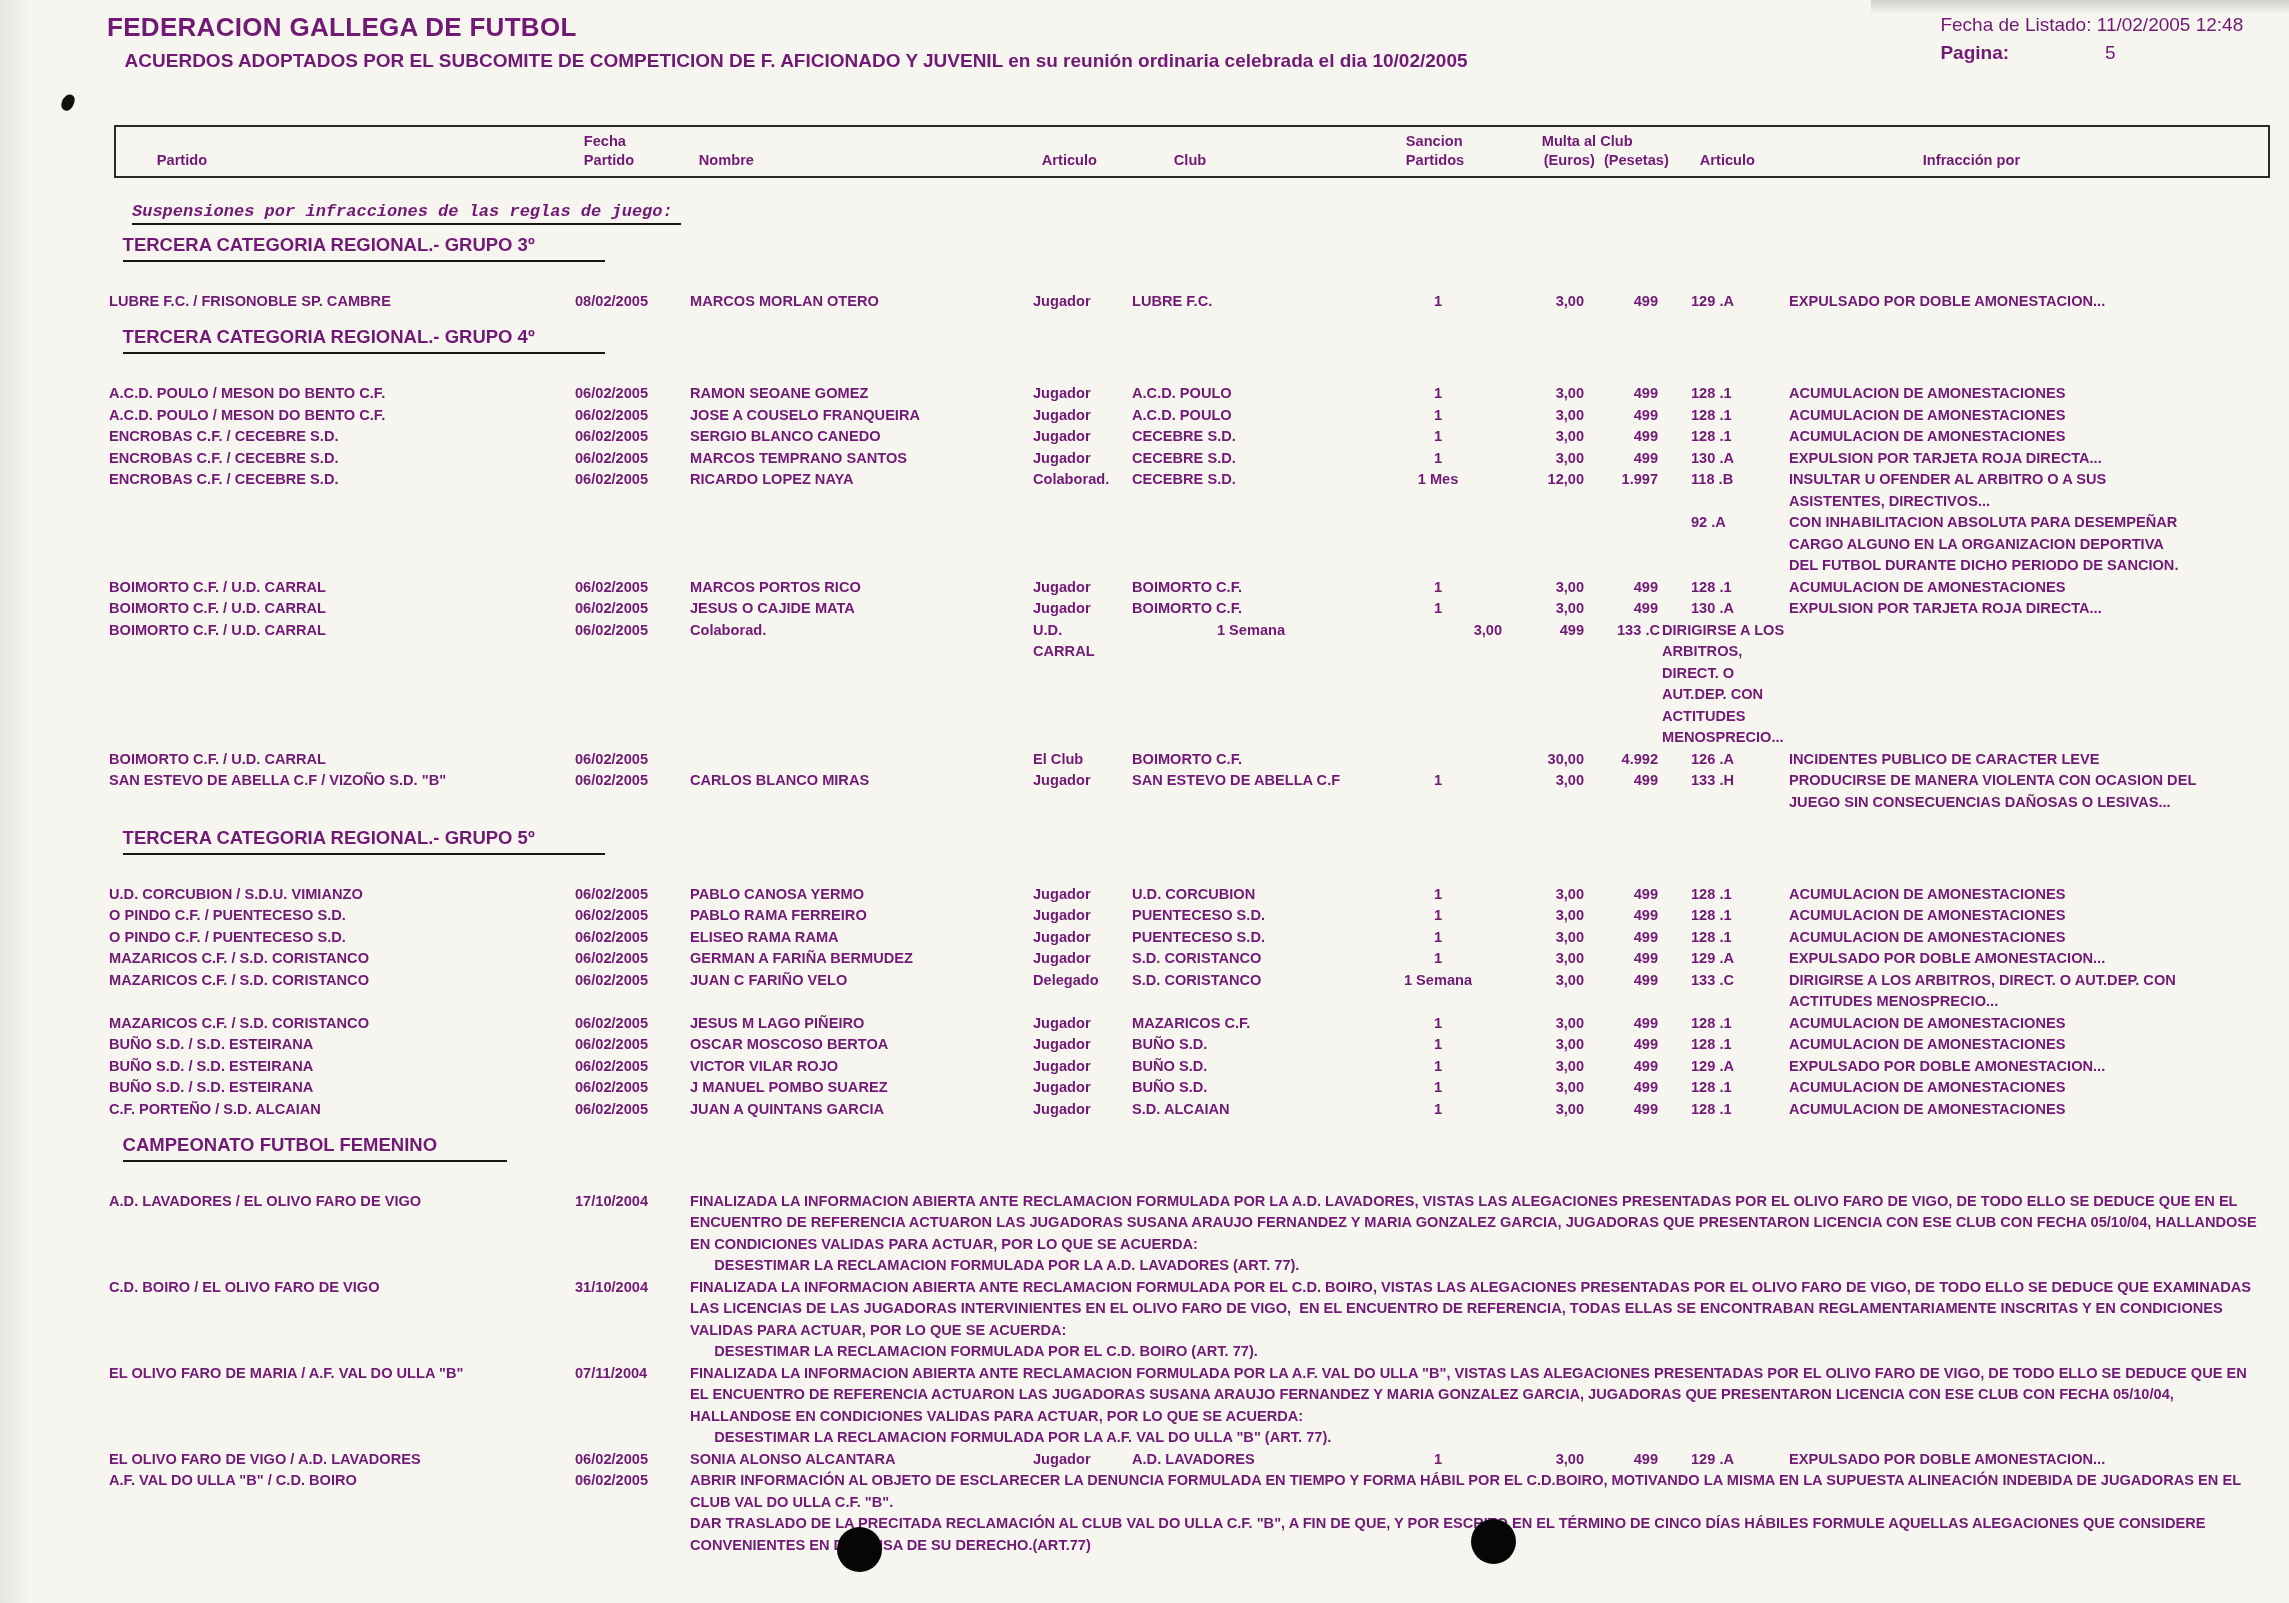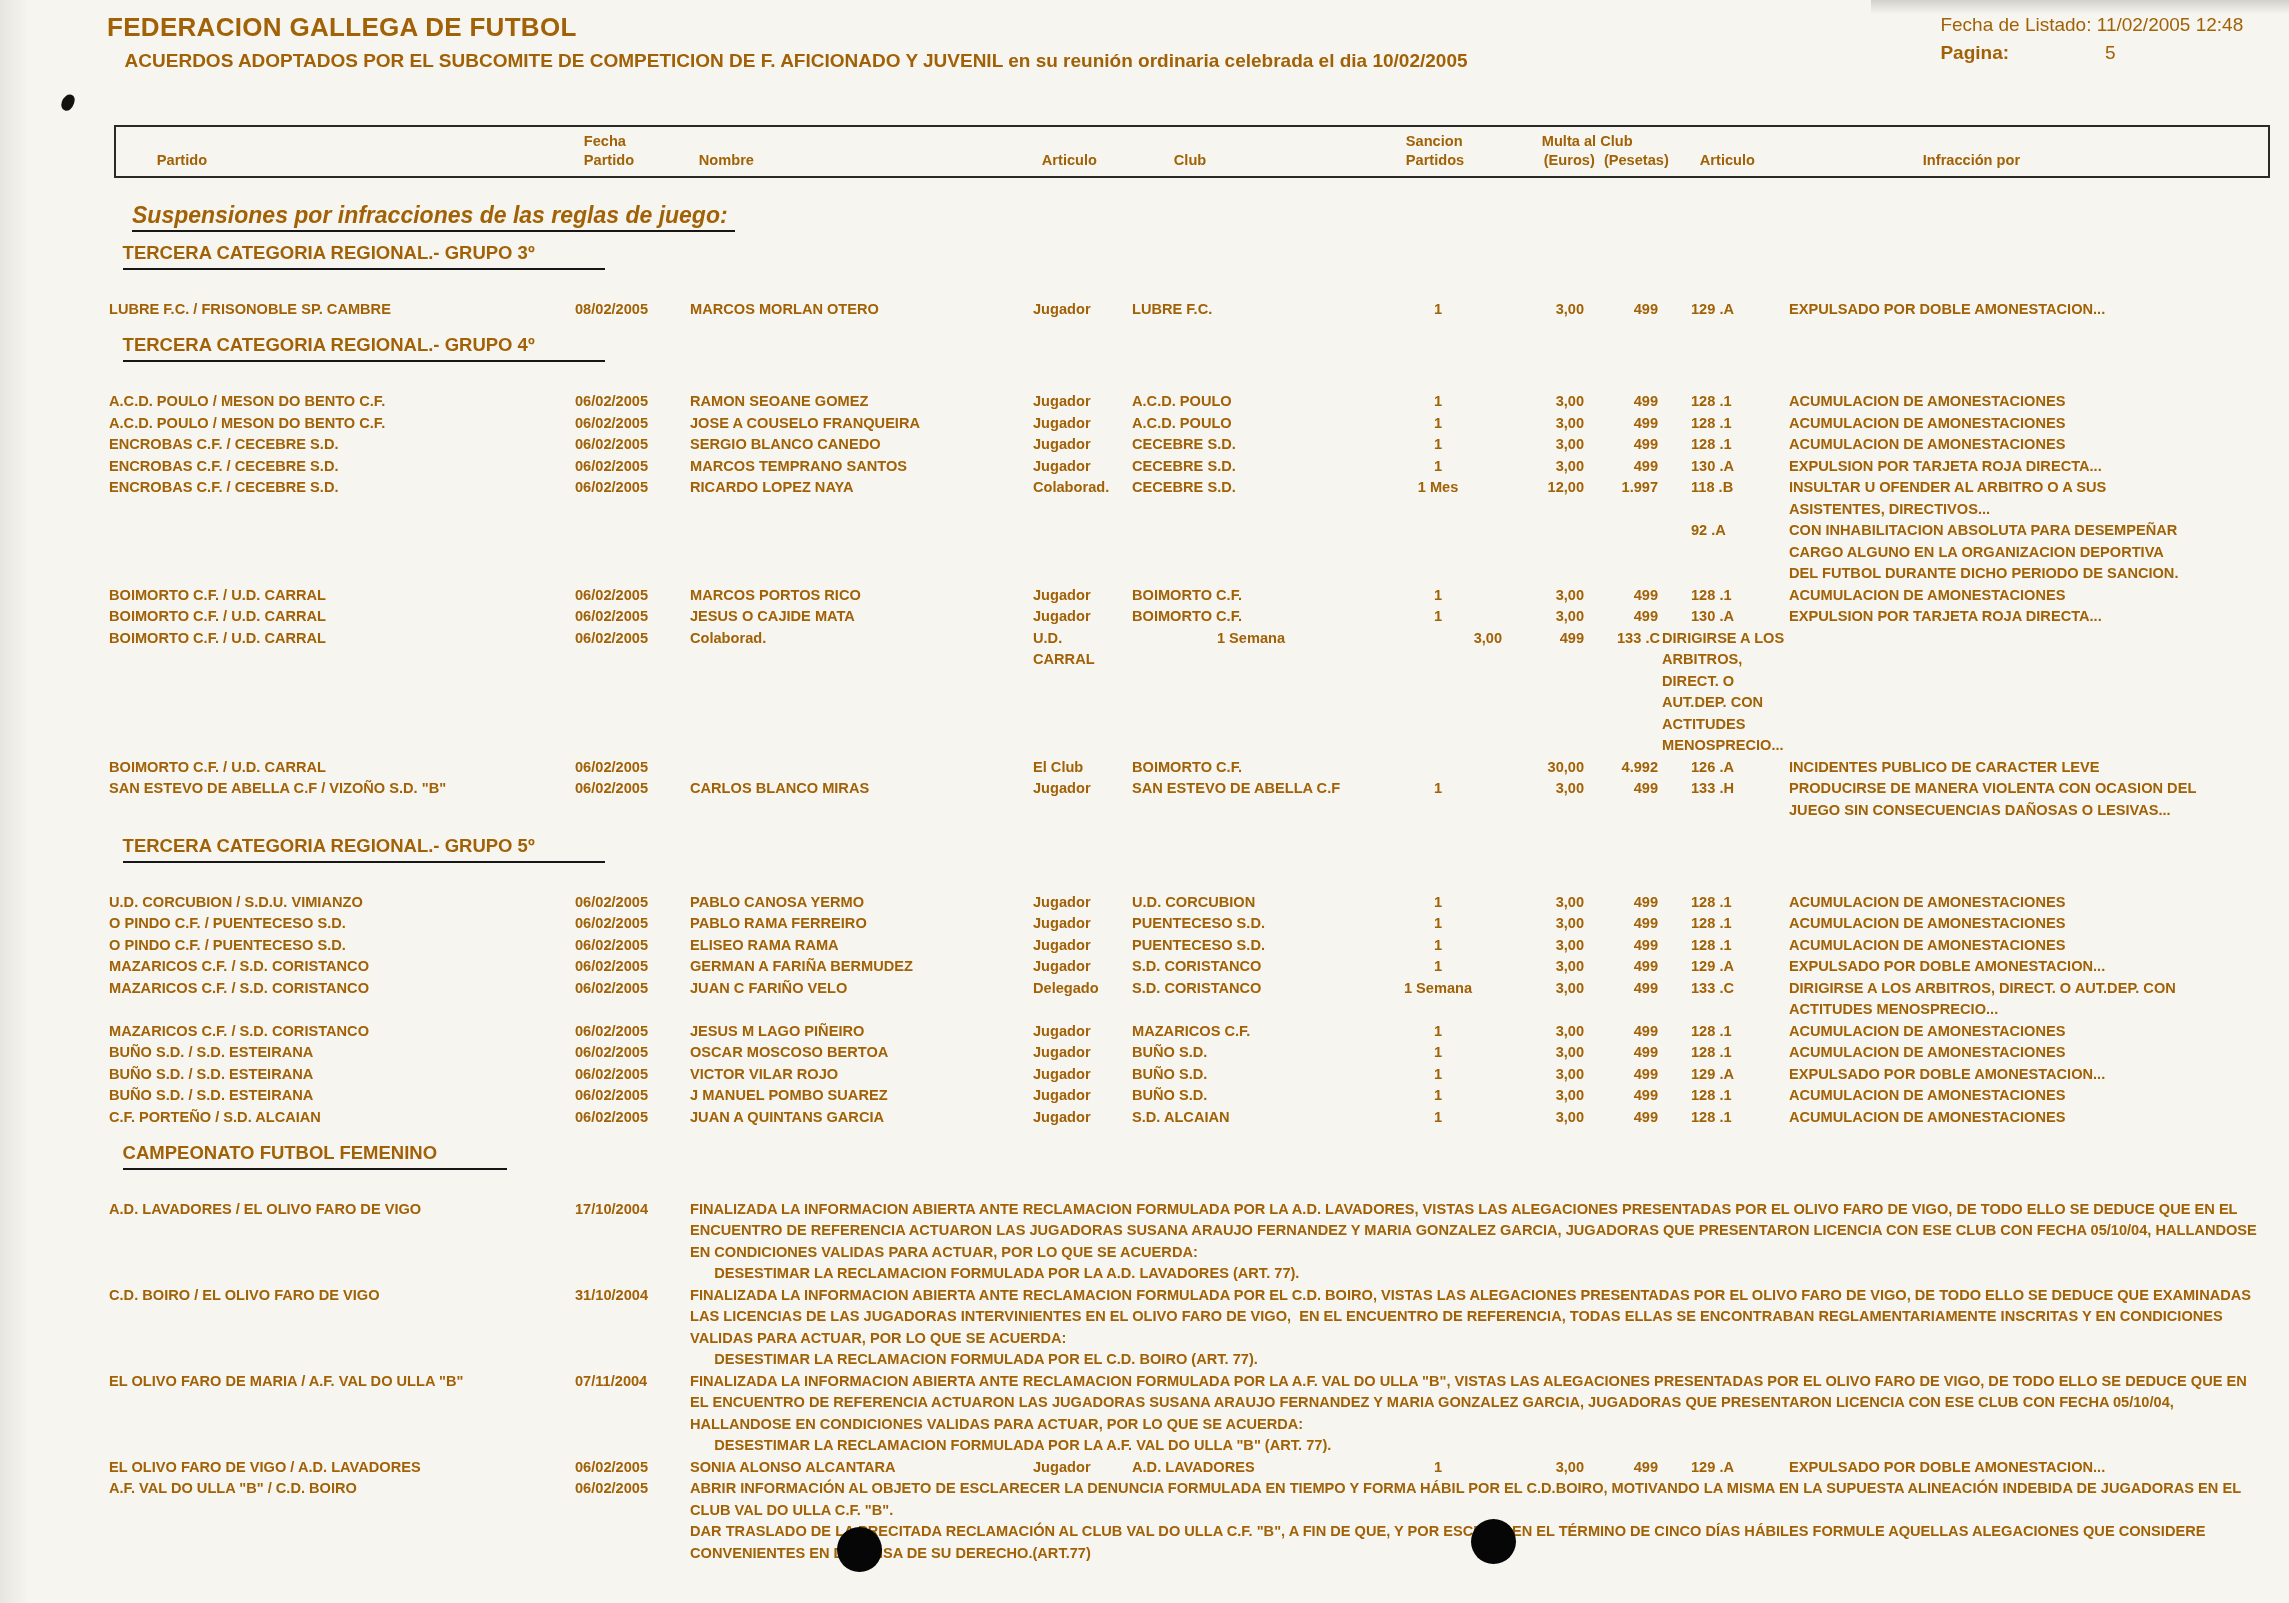--- a/index.html
+++ b/index.html
@@ -3,21 +3,21 @@
 <meta charset="utf-8">
 <style>
   * { box-sizing: border-box; }
   html,body { margin:0; padding:0; }
   body { font-family:"Liberation Sans", sans-serif; background:#d8d6d0; }
 
   .page {
     position:relative;
     width:2290px; height:1603px;
     background:#f7f5ef;
-    color:#a16207;
+    color:#701a75;
     overflow:hidden;
     font-weight:700;
   }
   .page::before {
     content:""; position:absolute; left:0; top:0; bottom:0; width:29px;
     background:linear-gradient(90deg, rgba(40,40,35,0.08), rgba(0,0,0,0));
     pointer-events:none;
   }
   .smudge-top {
     position:absolute; right:0; top:0; width:419px; height:13.7px;
@@ -56,21 +56,21 @@
   .hc-partido { padding-left:41px; }
   .hc-club { padding-left:33px; }
   .hc-articulo { padding-left:29px; }
   .hc-infraccion { padding-left:125px; }
   .hc-multa { grid-column:7 / 9; display:flex; flex-direction:column; }
   .hc-multa .multa-title { padding-left:27px; }
   .multa-units { display:grid; grid-template-columns:82px 74px; }
   .multa-units span { text-align:right; padding-right:2px; }
 
   
-  .main-heading { margin:23.4px 0 11.7px 25px; font-size:23px; font-style:italic; }
+  .main-heading { margin:23.4px 0 11.7px 25px; font-size:17px; font-style:italic;font-family:Liberation Mono, monospace; }
   .main-heading span { border-bottom:2.9px solid #161616; padding:0 7.8px 2.9px 0; }
   .group-heading-row { margin:13.7px 0 29px 15.6px; }
   .group-heading { font-size:18.5px; border-bottom:2.9px solid #161616; padding:0 70px 3.9px 0; display:inline-block; }
 
   
   .trow { font-size:14.6px; line-height:21.5px; }
   .trow-text { grid-template-columns:468px 115px 1fr; }
   .cell { padding:0; }
   .c-partido { padding-left:2px; padding-right:9.8px; }
   .c-nombre { padding-right:7.8px; }

